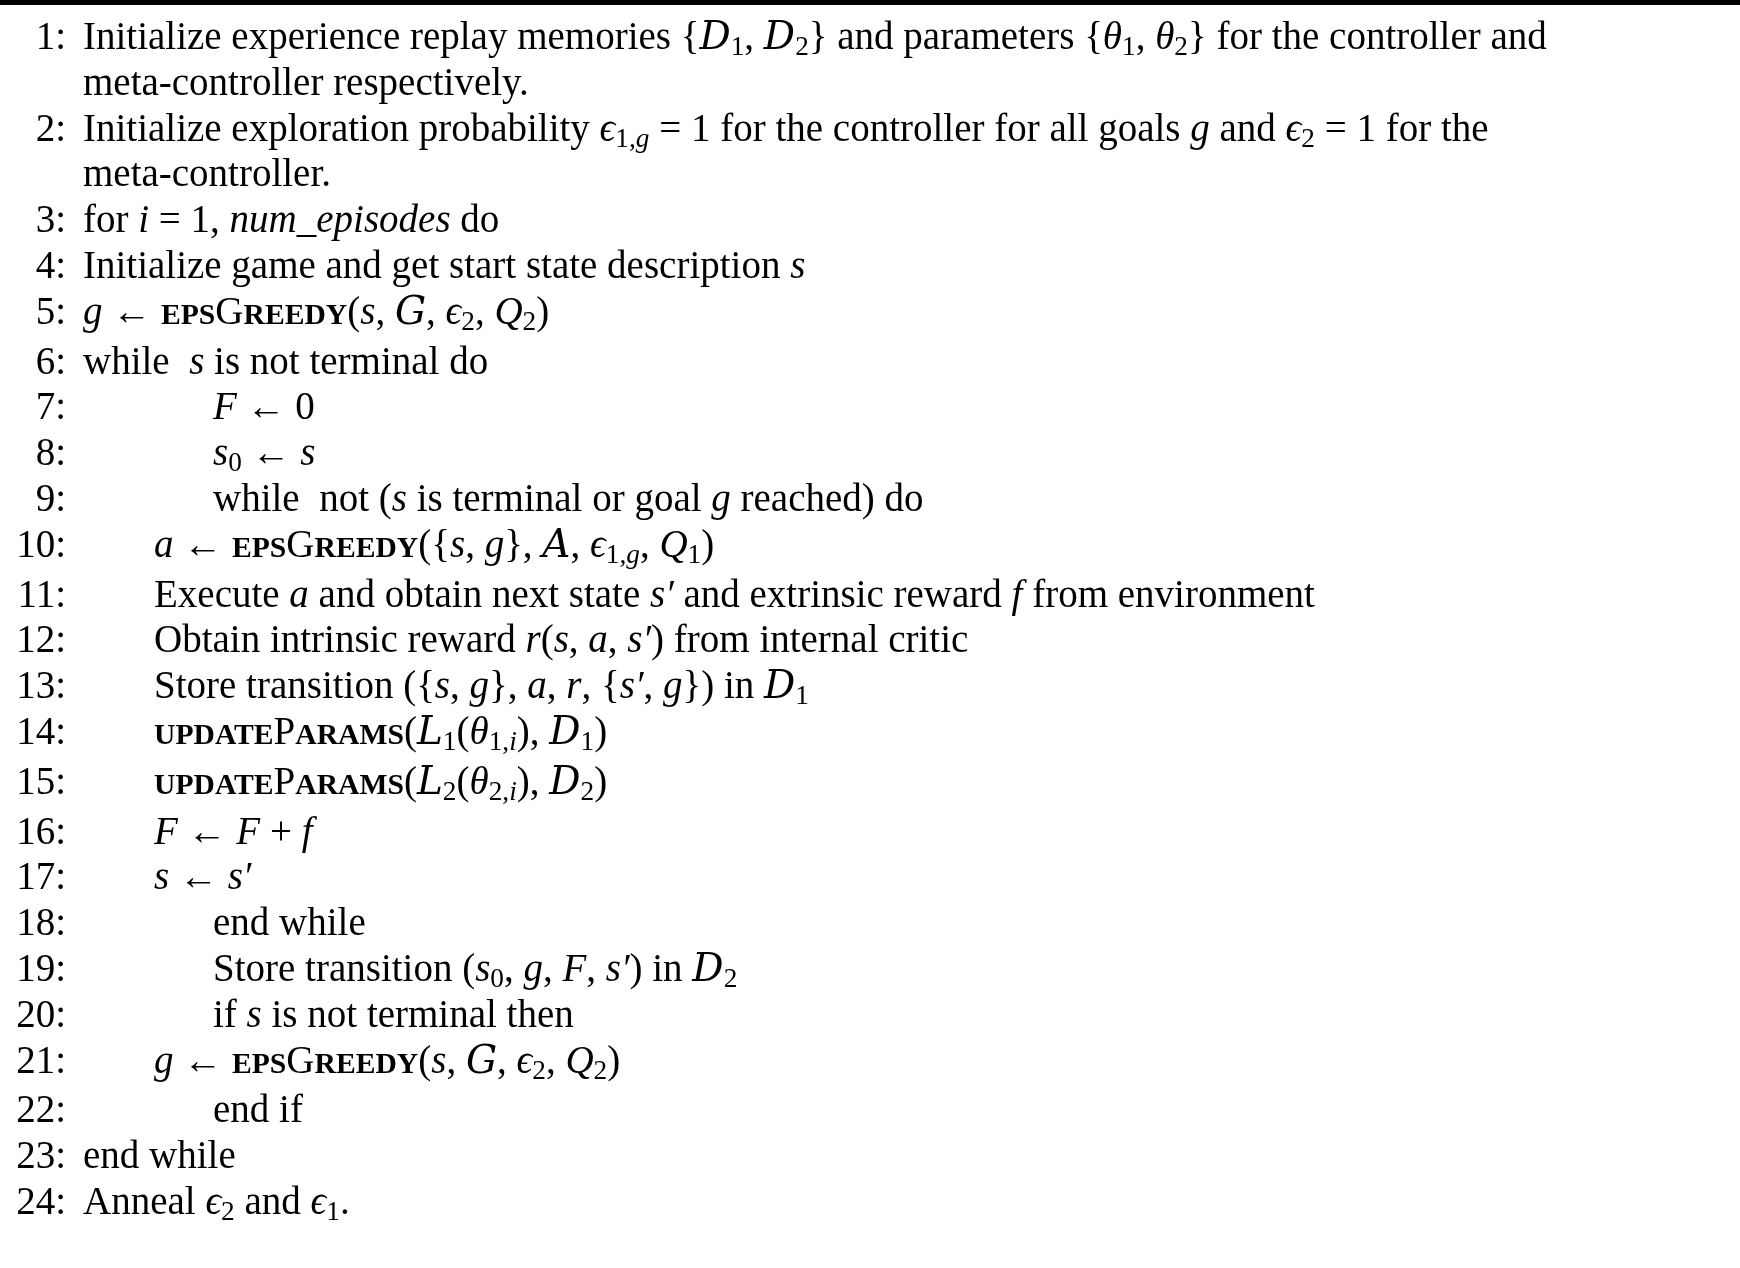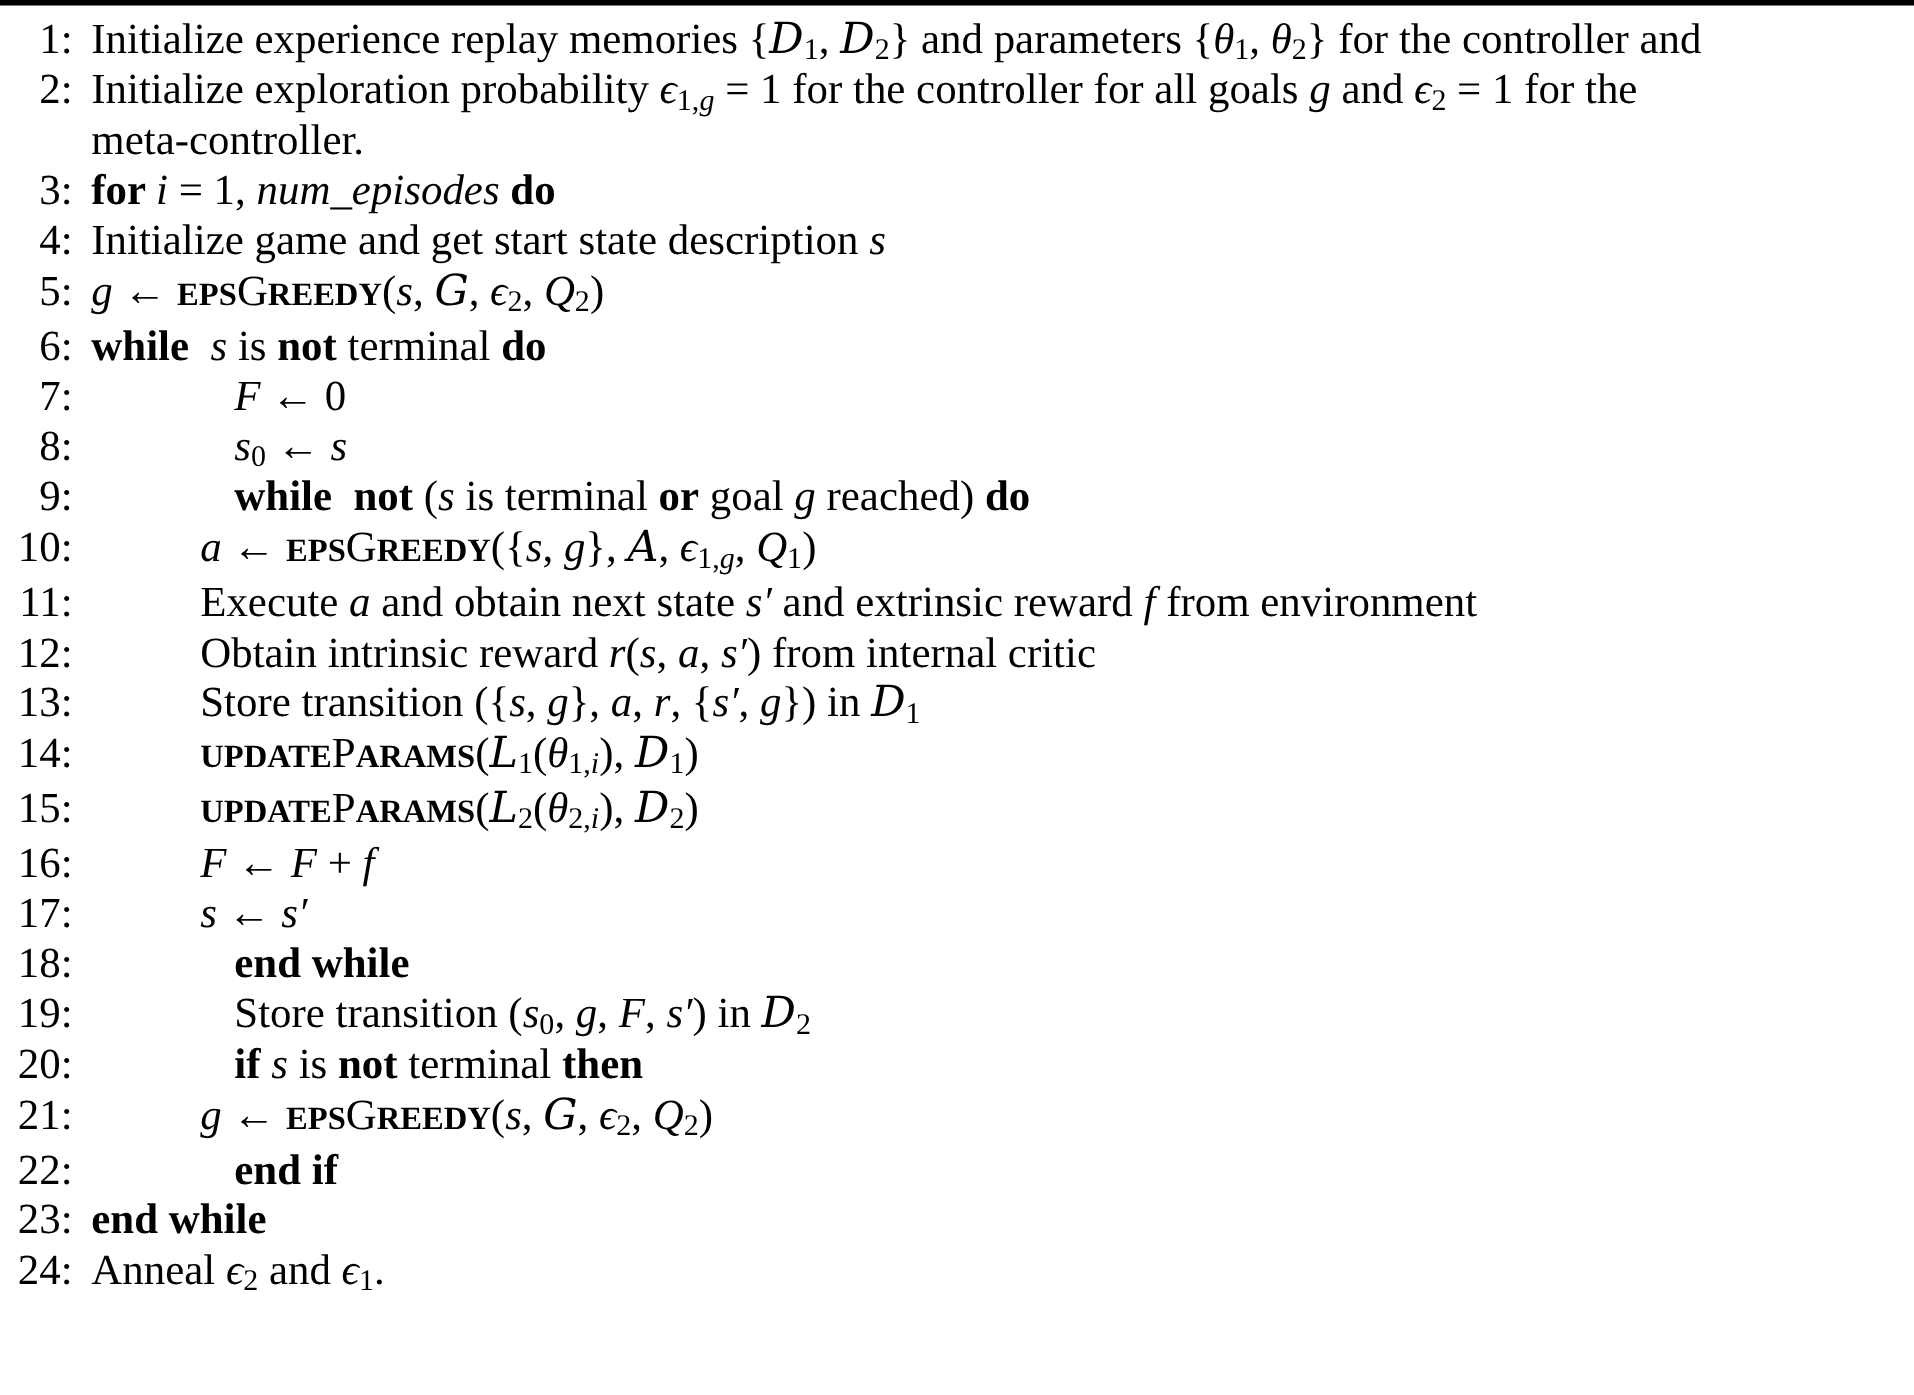--- a/index.html
+++ b/index.html
@@ -35,41 +35,42 @@
     white-space: pre;
   }
   .num {
     display: inline-block;
     width: 66px;
     text-align: right;
   }
   .content { margin-left: 17px; }
   .content.ind-1 { }
   .content.ind-2 { margin-left: 147px; }
-  .content.ind-3 { margin-left: 116px; }
-  .seg-b { font-weight: bold; }
+  .content.ind-3 { margin-left: 88px; }
+  .seg-b { font-weight: normal; }
   .seg-i { font-style: italic; }
   .seg-sc { font-size: 0.76em; font-weight: bold; }
   .seg-cal {
     font-style: italic;
     font-family: "DejaVu Serif", serif;
   }
   .seg-sub {
     font-size: 0.7em;
     line-height: 0;
     position: relative;
     top: 0.22em;
   }
 </style>
 </head>
 <body>
 
 <div class="toprule"></div>
 <div id="algo">
     <div class="line"><span class="num">1:</span><span class="content ind-0"><span>Initialize experience replay memories {</span><span class="seg-cal">D</span><span class="seg-sub">1</span><span>, </span><span class="seg-cal">D</span><span class="seg-sub">2</span><span>} and parameters {</span><span class="seg-i">θ</span><span class="seg-sub">1</span><span>, </span><span class="seg-i">θ</span><span class="seg-sub">2</span><span>} for the controller and</span></span></div>
+    <div class="line"><span class="num"></span><span class="content ind-0"><span>meta-controller respectively.</span></span></div>
     <div class="line"><span class="num">2:</span><span class="content ind-0"><span>Initialize exploration probability </span><span class="seg-i">ϵ</span><span class="seg-sub">1,</span><span class="seg-sub seg-i">g</span><span> = 1 for the controller for all goals </span><span class="seg-i">g</span><span> and </span><span class="seg-i">ϵ</span><span class="seg-sub">2</span><span> = 1 for the</span></span></div>
     <div class="line"><span class="num"></span><span class="content ind-0"><span>meta-controller.</span></span></div>
     <div class="line"><span class="num">3:</span><span class="content ind-0"><span class="seg-b">for </span><span class="seg-i">i</span><span> = 1, </span><span class="seg-i">num_episodes</span><span> </span><span class="seg-b">do</span></span></div>
     <div class="line"><span class="num">4:</span><span class="content ind-1"><span>Initialize game and get start state description </span><span class="seg-i">s</span></span></div>
     <div class="line"><span class="num">5:</span><span class="content ind-1"><span class="seg-i">g</span><span> ← </span><span class="seg-sc">EPS</span><span>G</span><span class="seg-sc">REEDY</span><span>(</span><span class="seg-i">s</span><span>, </span><span class="seg-cal">G</span><span>, </span><span class="seg-i">ϵ</span><span class="seg-sub">2</span><span>, </span><span class="seg-i">Q</span><span class="seg-sub">2</span><span>)</span></span></div>
     <div class="line"><span class="num">6:</span><span class="content ind-1"><span class="seg-b">while&nbsp; </span><span class="seg-i">s</span><span> is </span><span class="seg-b">not</span><span> terminal </span><span class="seg-b">do</span></span></div>
     <div class="line"><span class="num">7:</span><span class="content ind-2"><span class="seg-i">F</span><span> ← 0</span></span></div>
     <div class="line"><span class="num">8:</span><span class="content ind-2"><span class="seg-i">s</span><span class="seg-sub">0</span><span> ← </span><span class="seg-i">s</span></span></div>
     <div class="line"><span class="num">9:</span><span class="content ind-2"><span class="seg-b">while&nbsp; not</span><span> (</span><span class="seg-i">s</span><span> is terminal </span><span class="seg-b">or</span><span> goal </span><span class="seg-i">g</span><span> reached) </span><span class="seg-b">do</span></span></div>
     <div class="line"><span class="num">10:</span><span class="content ind-3"><span class="seg-i">a</span><span> ← </span><span class="seg-sc">EPS</span><span>G</span><span class="seg-sc">REEDY</span><span>({</span><span class="seg-i">s</span><span>, </span><span class="seg-i">g</span><span>}, </span><span class="seg-cal">A</span><span>, </span><span class="seg-i">ϵ</span><span class="seg-sub">1,</span><span class="seg-sub seg-i">g</span><span>, </span><span class="seg-i">Q</span><span class="seg-sub">1</span><span>)</span></span></div>

